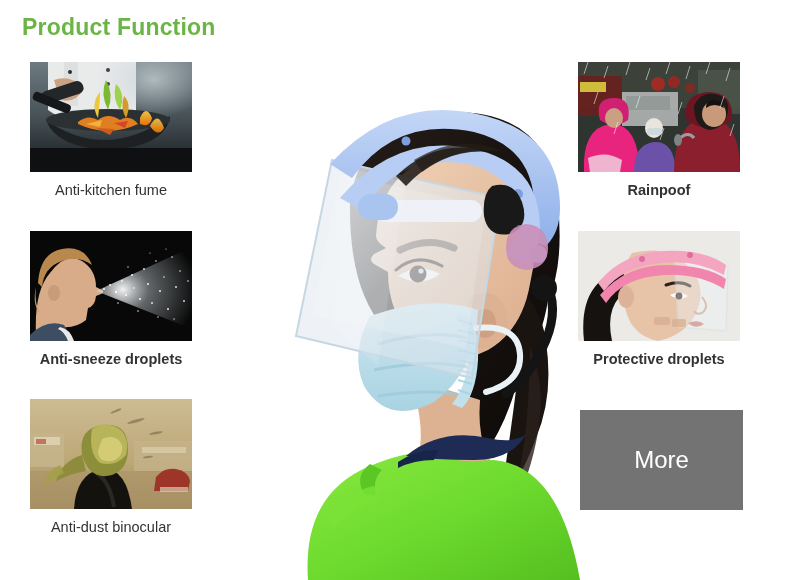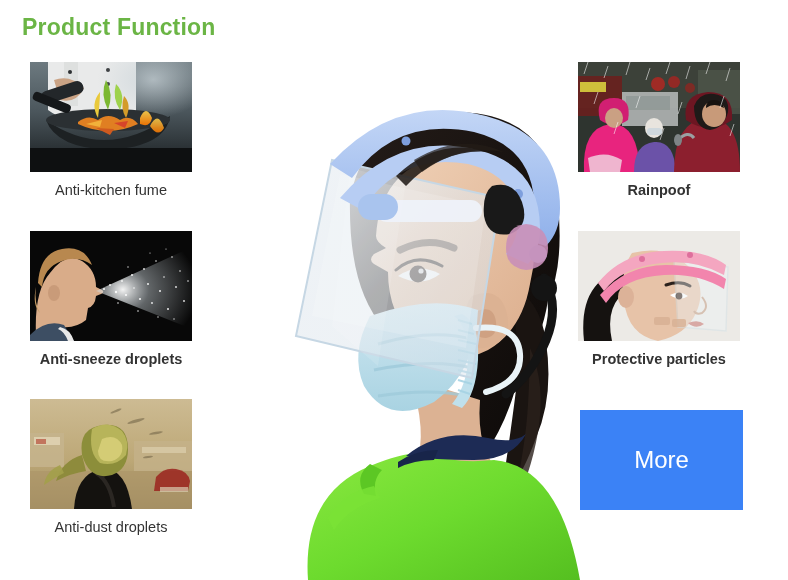--- a/index.html
+++ b/index.html
@@ -38,21 +38,21 @@
   .f1{left:30px;top:62px;}
   .f2{left:30px;top:231px;font-weight:bold;}
   .f3{left:30px;top:399px;}
   .f4{left:578px;top:62px;}
   .f5{left:578px;top:231px;}
 
   
   .more-btn{
     position:absolute;left:580px;top:410px;
     width:163px;height:100px;
-    background:#3b82f6;
+    background:#737373;
     color:#ffffff;
     display:flex;align-items:center;justify-content:center;
     font-size:24px;
     cursor:pointer;
     border:none;
     font-family:"Liberation Sans", sans-serif;
   }
 
   
   .hero{
@@ -221,21 +221,21 @@
         <path d="M30 66 q-14 6 -16 20 q12 -8 20 -12z" fill="#a3a04a" opacity=".9"></path>
 
         <g fill="#6e6144" opacity=".55">
           <ellipse cx="106" cy="22" rx="9" ry="1.6" transform="rotate(-16 106 22)"></ellipse>
           <ellipse cx="126" cy="34" rx="7" ry="1.3" transform="rotate(-10 126 34)"></ellipse>
           <ellipse cx="86" cy="12" rx="6" ry="1.2" transform="rotate(-22 86 12)"></ellipse>
           <ellipse cx="118" cy="58" rx="5" ry="1.1" transform="rotate(-8 118 58)"></ellipse>
         </g>
       </svg>
     </div>
-    <div class="caption">Anti-dust droplets</div>
+    <div class="caption">Anti-dust binocular</div>
   </div>
 
   <div class="feature col-right f4">
     <div class="thumb">
       <svg class="art" viewBox="0 0 162 110" preserveAspectRatio="none">
         <rect width="162" height="110" fill="#2e342f"></rect>
         <rect x="0" y="0" width="162" height="46" fill="#3c4139"></rect>
 
         <rect x="0" y="14" width="44" height="40" fill="#6c1f1c" opacity=".85"></rect>
         <rect x="2" y="20" width="26" height="10" fill="#d9cf3e" opacity=".9"></rect>
@@ -308,21 +308,21 @@
 
         <path d="M20 52 q24 -30 66 -32 q40 -2 62 14 l-2 10 q-28 -16 -62 -12 Q44 36 26 60 Z" fill="#f4a6c0"></path>
         <path d="M22 64 q26 -30 66 -30 q40 0 60 14 l-2 10 q-26 -16 -60 -14 Q46 46 28 72 Z" fill="#f285ad"></path>
         <circle cx="64" cy="28" r="3" fill="#de6f9c"></circle>
         <circle cx="112" cy="24" r="3" fill="#de6f9c"></circle>
 
         <rect x="76" y="86" width="16" height="8" rx="2" fill="#d7b094" opacity=".85"></rect>
         <rect x="94" y="88" width="14" height="8" rx="2" fill="#d7b094" opacity=".8"></rect>
       </svg>
     </div>
-    <div class="caption">Protective particles</div>
+    <div class="caption">Protective droplets</div>
   </div>
 
   <button class="more-btn">More</button>
 
   <div class="hero">
     <svg width="390" height="532" viewBox="0 0 390 532">
       <defs>
         <linearGradient id="visor" x1="0" y1="0" x2="1" y2="1">
           <stop offset="0" stop-color="#eef2f6" stop-opacity=".88"></stop>
           <stop offset=".5" stop-color="#e2e9ef" stop-opacity=".6"></stop>

